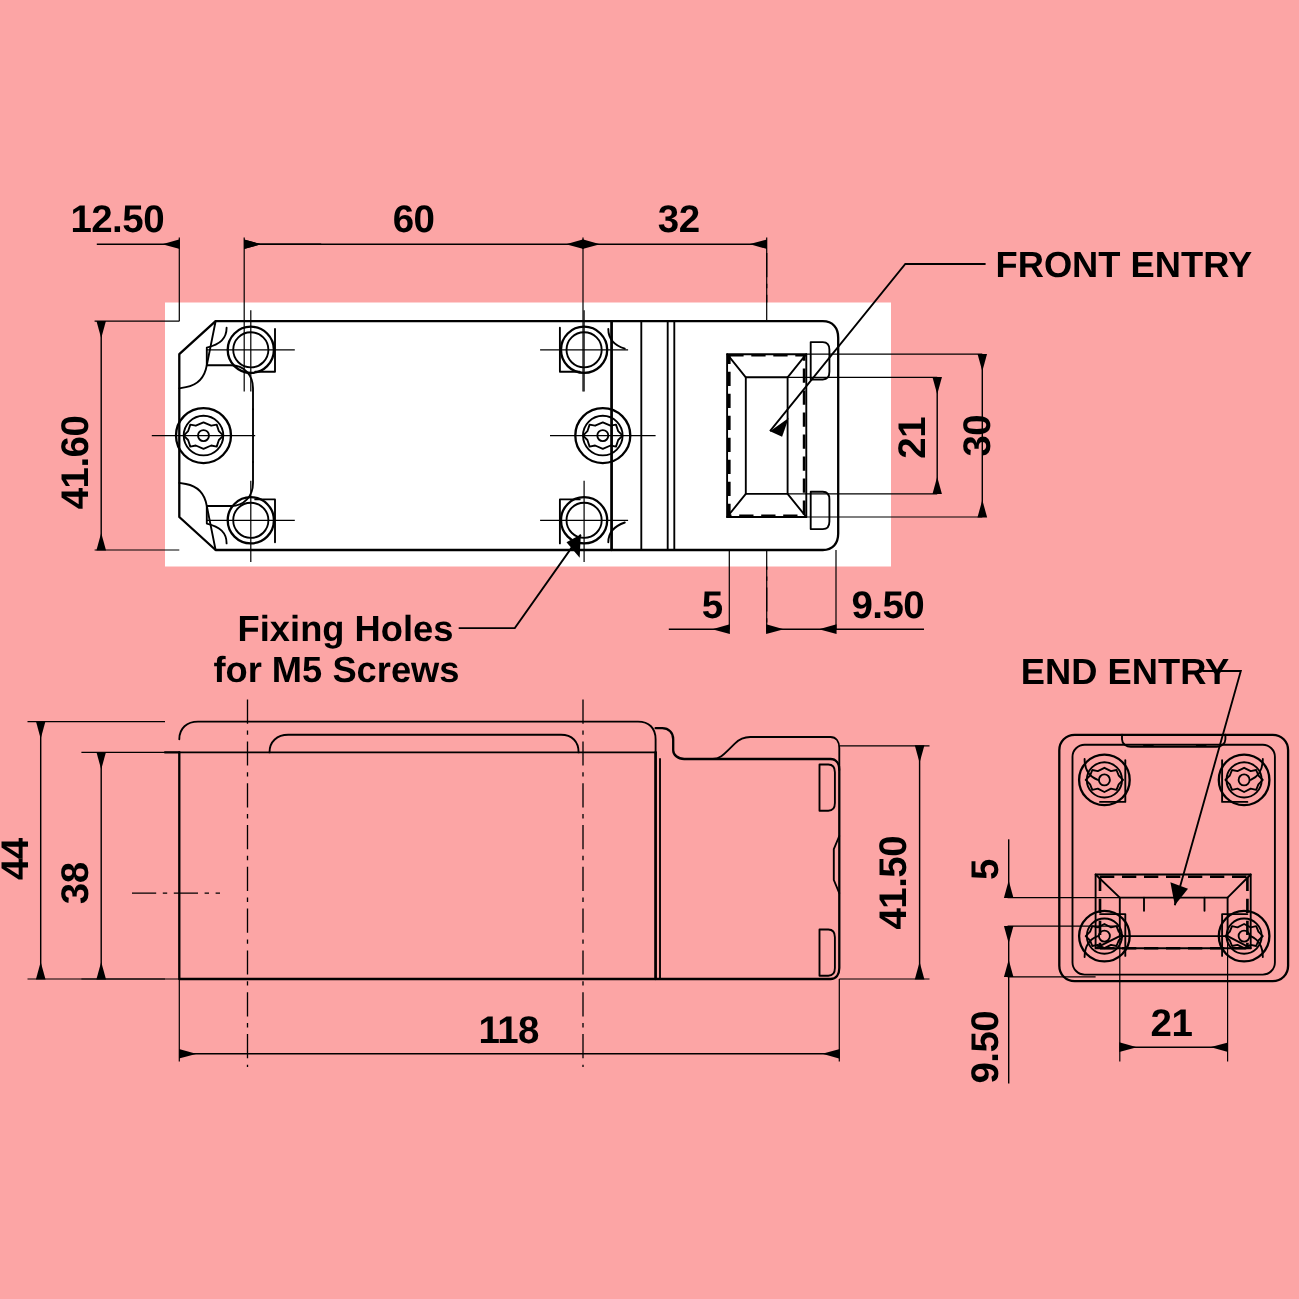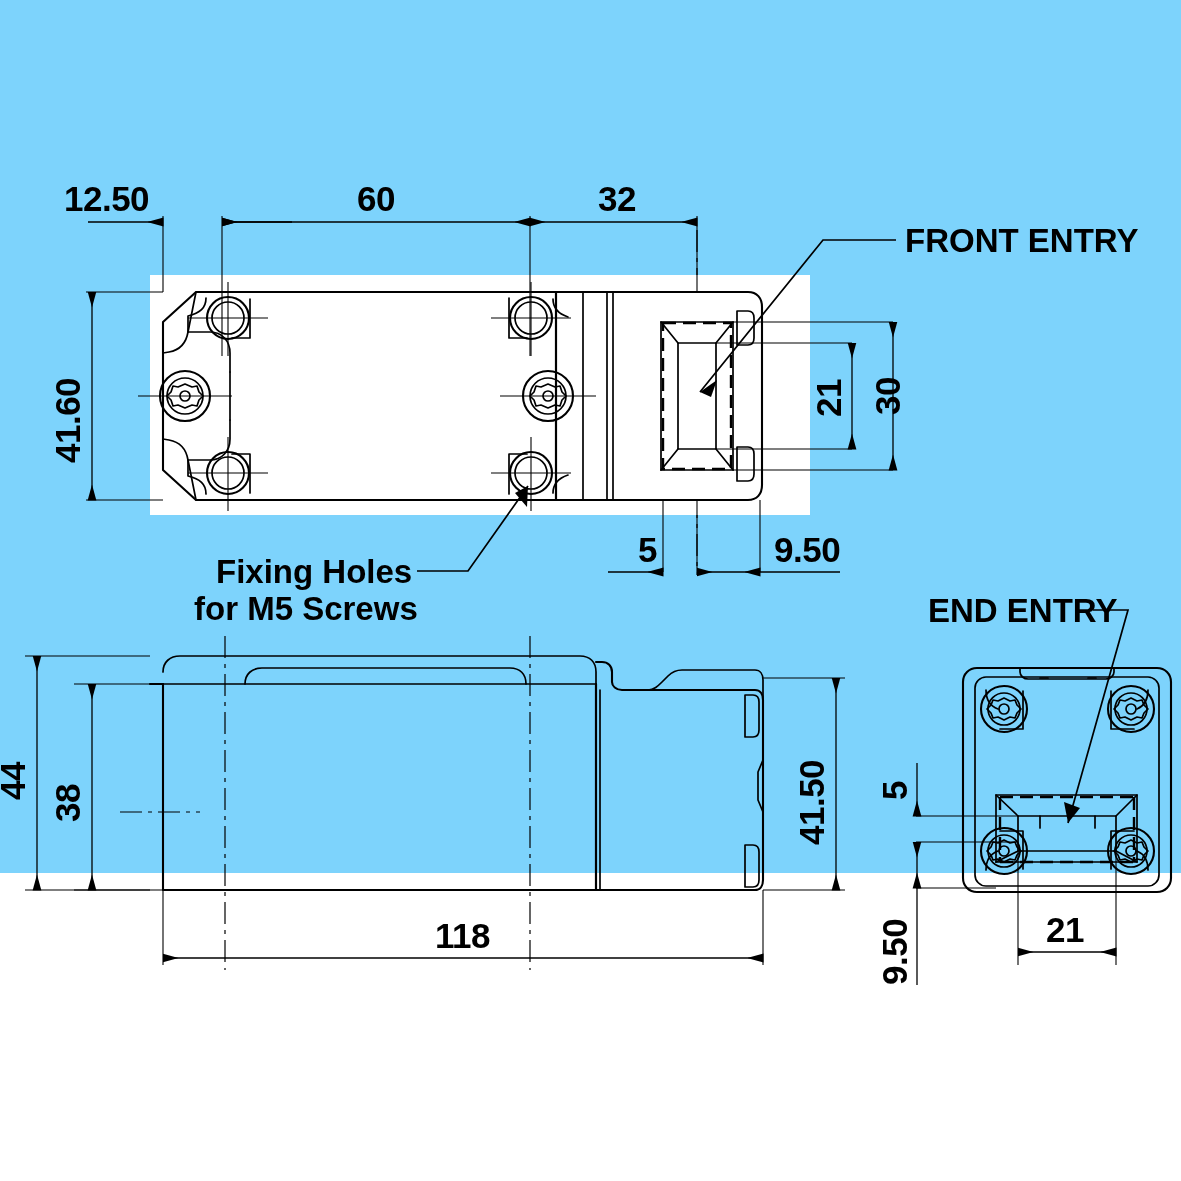--- a/index.html
+++ b/index.html
@@ -9,22 +9,22 @@
   }
   body {
     width: 1181px;
     height: 1181px;
     font-family: "Liberation Sans", sans-serif;
     overflow: hidden;
   }
   #drawing-root {
     position: relative;
     width: 1181px;
-    height: 873px;
-    background: #7dd3fc;
+    height: 1181px;
+    background: #fca5a5;
   }
   svg.dwg {
     position: absolute;
     left: 0;
     top: 0;
     width: 1181px;
     height: 1181px;
   }
   .outline {
     fill: none;

